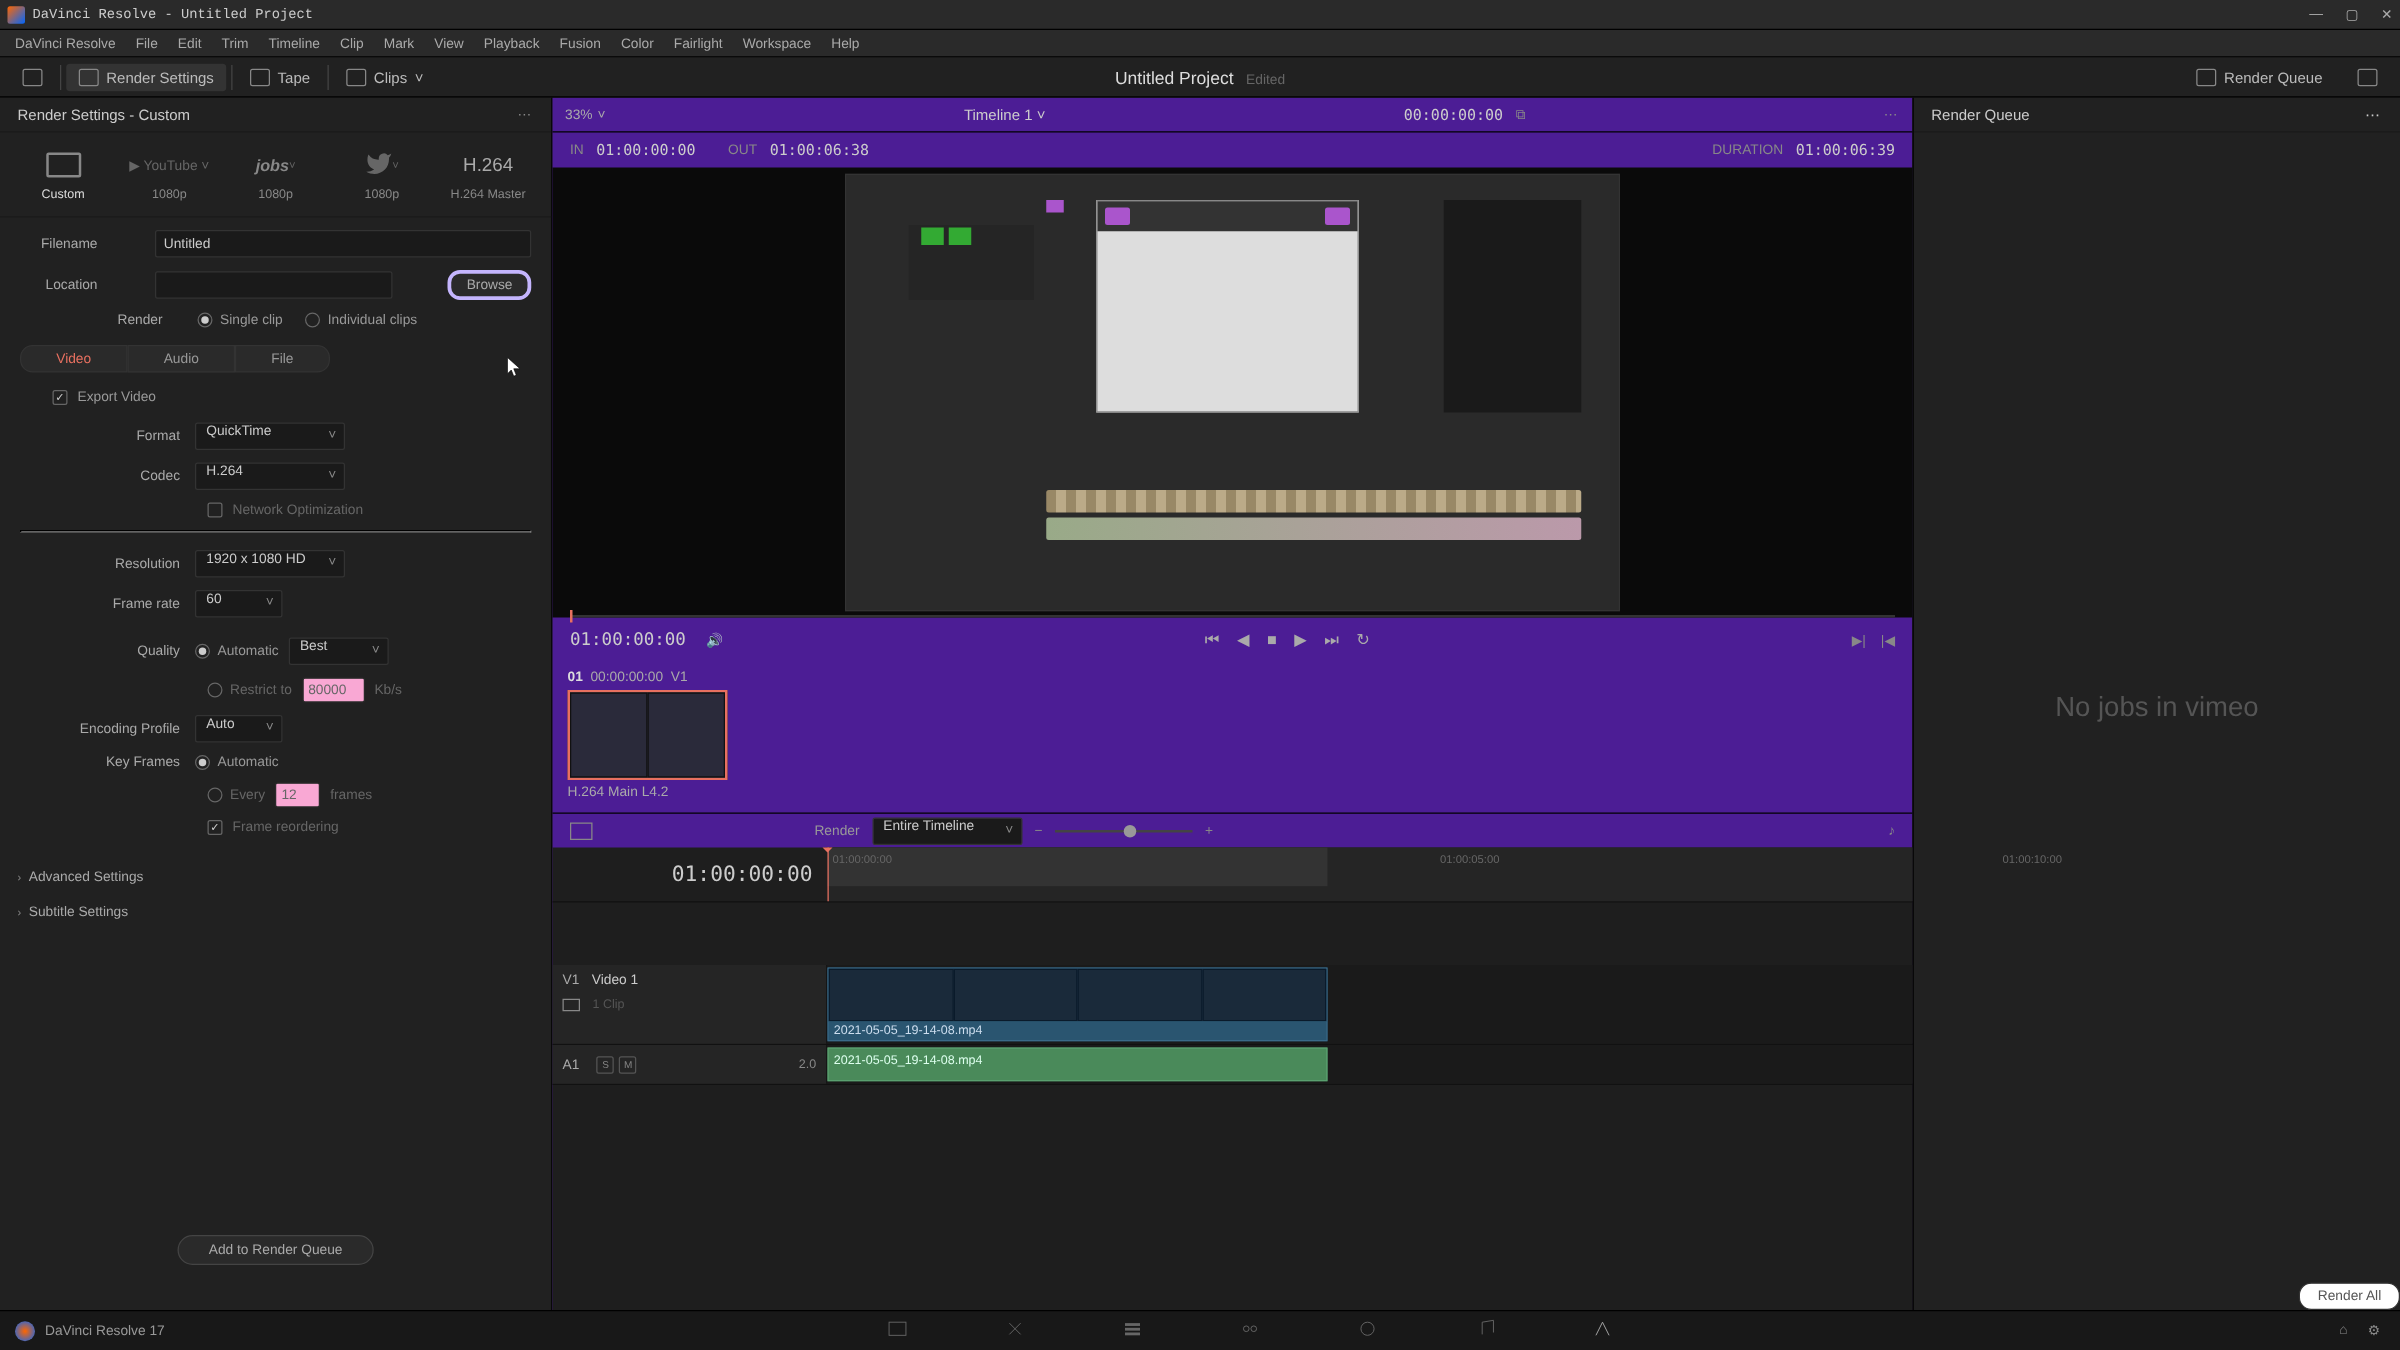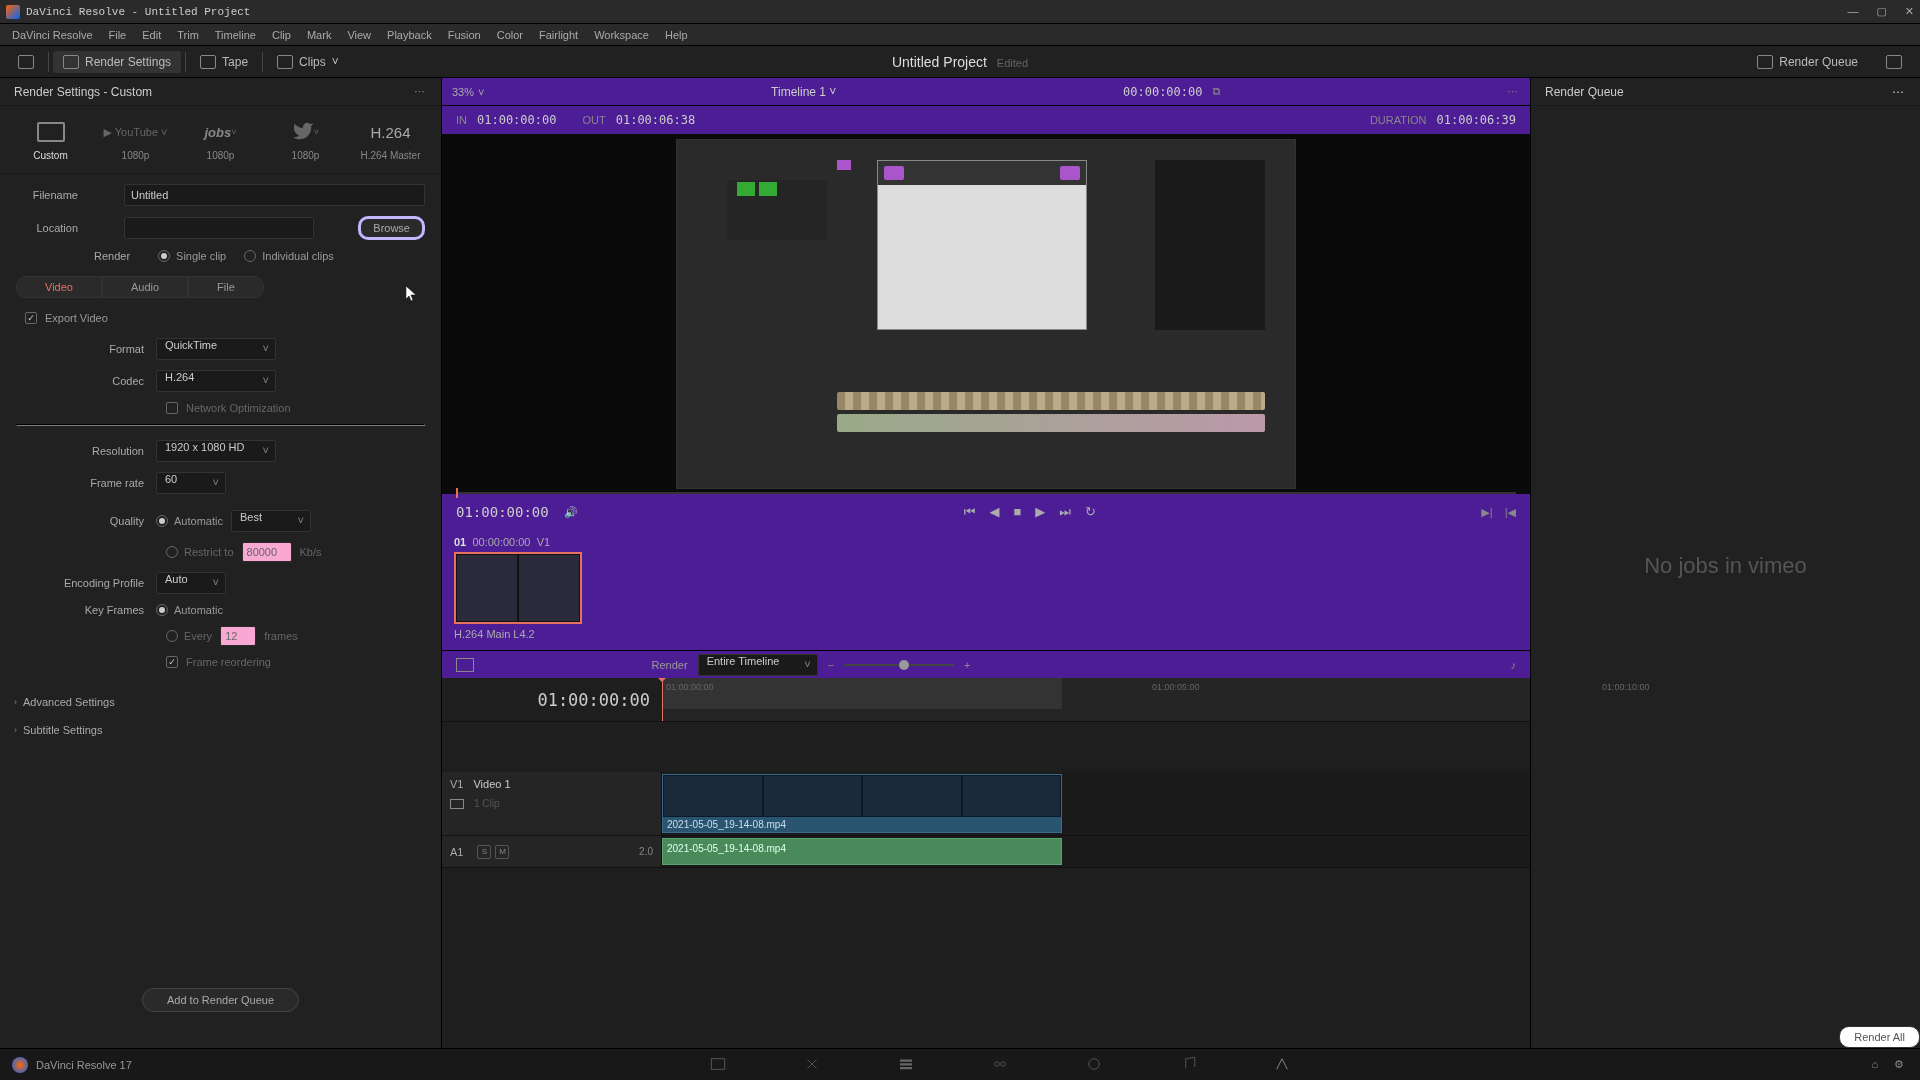--- a/index.html
+++ b/index.html
@@ -57,21 +57,21 @@
 .radio { display: flex; align-items: center; gap: 6px; font-size: 11px; cursor: pointer; }
 .radio-dot { width: 12px; height: 12px; border: 1px solid #666; border-radius: 50%; display: flex; align-items: center; justify-content: center; }
 .radio-dot.on::after { content: ''; width: 6px; height: 6px; background: #ccc; border-radius: 50%; }
 
 .tabs { display: flex; justify-content: flex-start; margin: 6px 0; }
 .tab { padding: 4px 28px; background: #2a2a2a; font-size: 11px; cursor: pointer; border: 1px solid #333; }
 .tab:first-child { border-radius: 10px 0 0 10px; }
 .tab:last-child { border-radius: 0 10px 10px 0; }
 .tab.active { color: #e87060; }
 
-.check-row { display: flex; align-items: center; gap: 8px; margin: 14px 9px; }
+.check-row { display: flex; align-items: center; gap: 8px; margin: 14px 26px; }
 .check { width: 12px; height: 12px; border: 1px solid #666; border-radius: 2px; display: flex; align-items: center; justify-content: center; cursor: pointer; }
 .check.on::after { content: '✓'; color: #ccc; font-size: 9px; }
 
 .sel-row { display: flex; align-items: center; margin-bottom: 10px; }
 .sel-label { width: 140px; text-align: right; padding-right: 12px; font-size: 11px; color: #aaa; }
 .select { background: #1a1a1a; border: 1px solid #333; height: 22px; padding: 0 20px 0 8px; color: #ccc; font-size: 11px; border-radius: 2px; position: relative; min-width: 120px; cursor: pointer; }
 .select::after { content: '˅'; position: absolute; right: 6px; top: 3px; color: #888; }
 .select.sm { min-width: 70px; }
 
 .inline-radio { display: flex; align-items: center; gap: 8px; }

